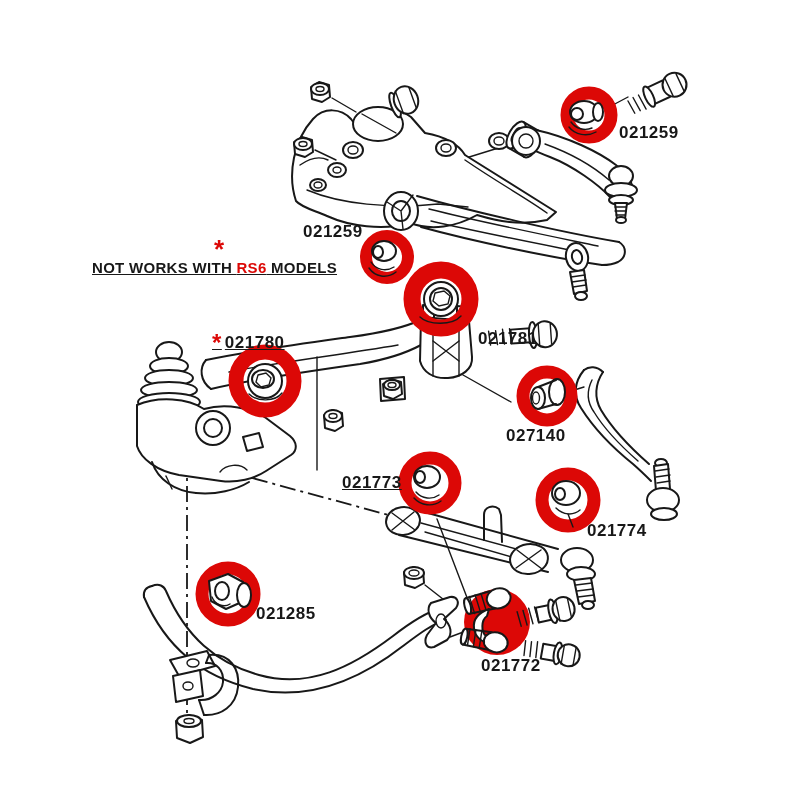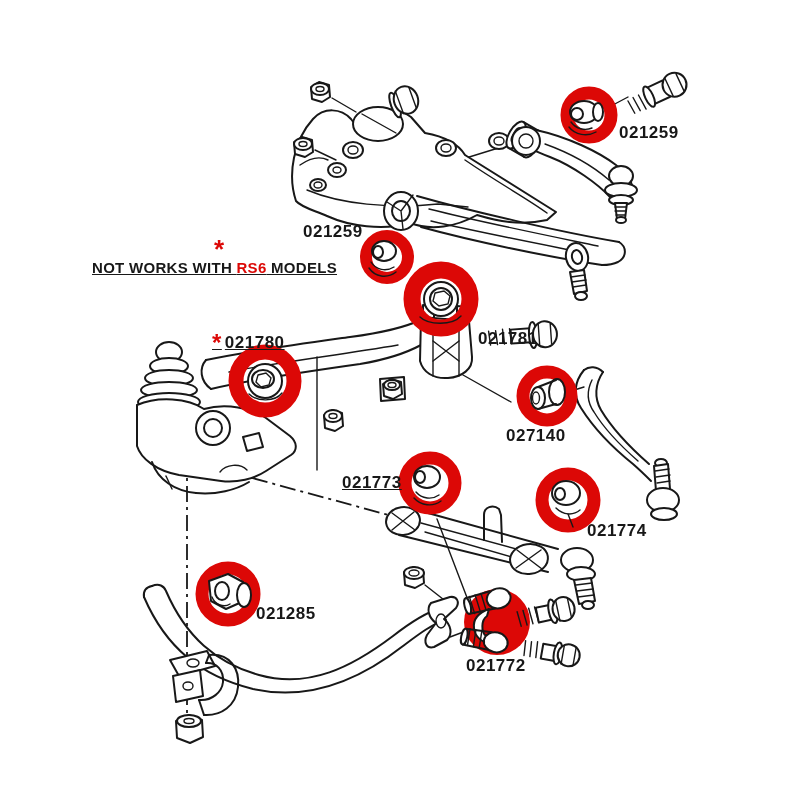--- a/index.html
+++ b/index.html
@@ -397,14 +397,14 @@
   <div class="ast" style="left:214px;top:236px;">*</div>
 
   <div class="part-label" style="left:619px;top:123px;">021259</div>
   <div class="part-label" style="left:303px;top:222px;">021259</div>
   <div class="part-label" style="left:478px;top:289px;margin-top:40px;">021781</div>
   <div class="part-label" style="left:212px;top:328px;text-decoration:underline;"><span class="ast-inline">*</span><span>021780</span></div>
   <div class="part-label" style="left:506px;top:426px;">027140</div>
   <div class="part-label" style="left:342px;top:473px;text-decoration:underline;">021773</div>
   <div class="part-label" style="left:587px;top:521px;">021774</div>
   <div class="part-label" style="left:256px;top:572px;margin-top:32px;">021285</div>
-  <div class="part-label" style="left:466px;top:656px;">021772</div>
+  <div class="part-label" style="left:481px;top:656px;">021772</div>
 </div>
 
 </body></html>

